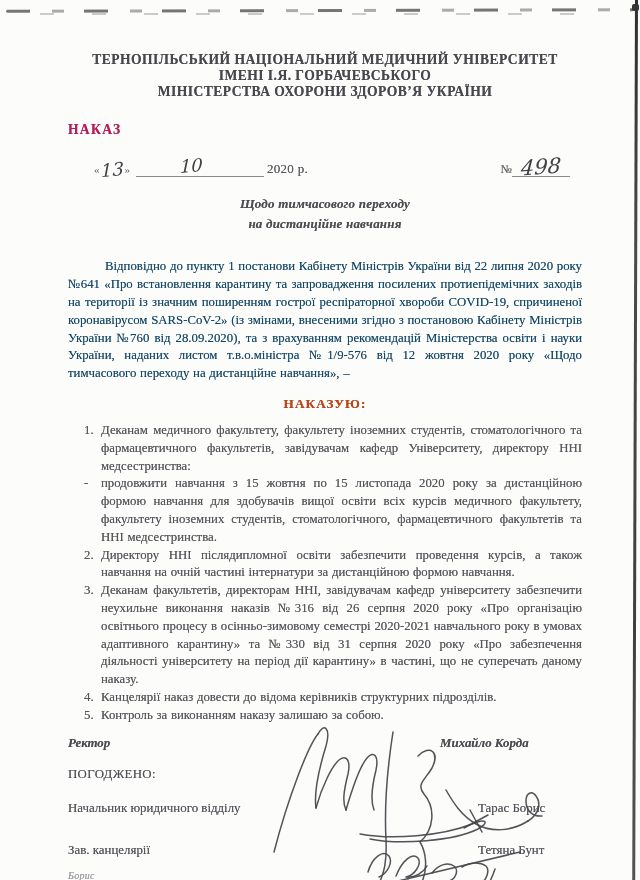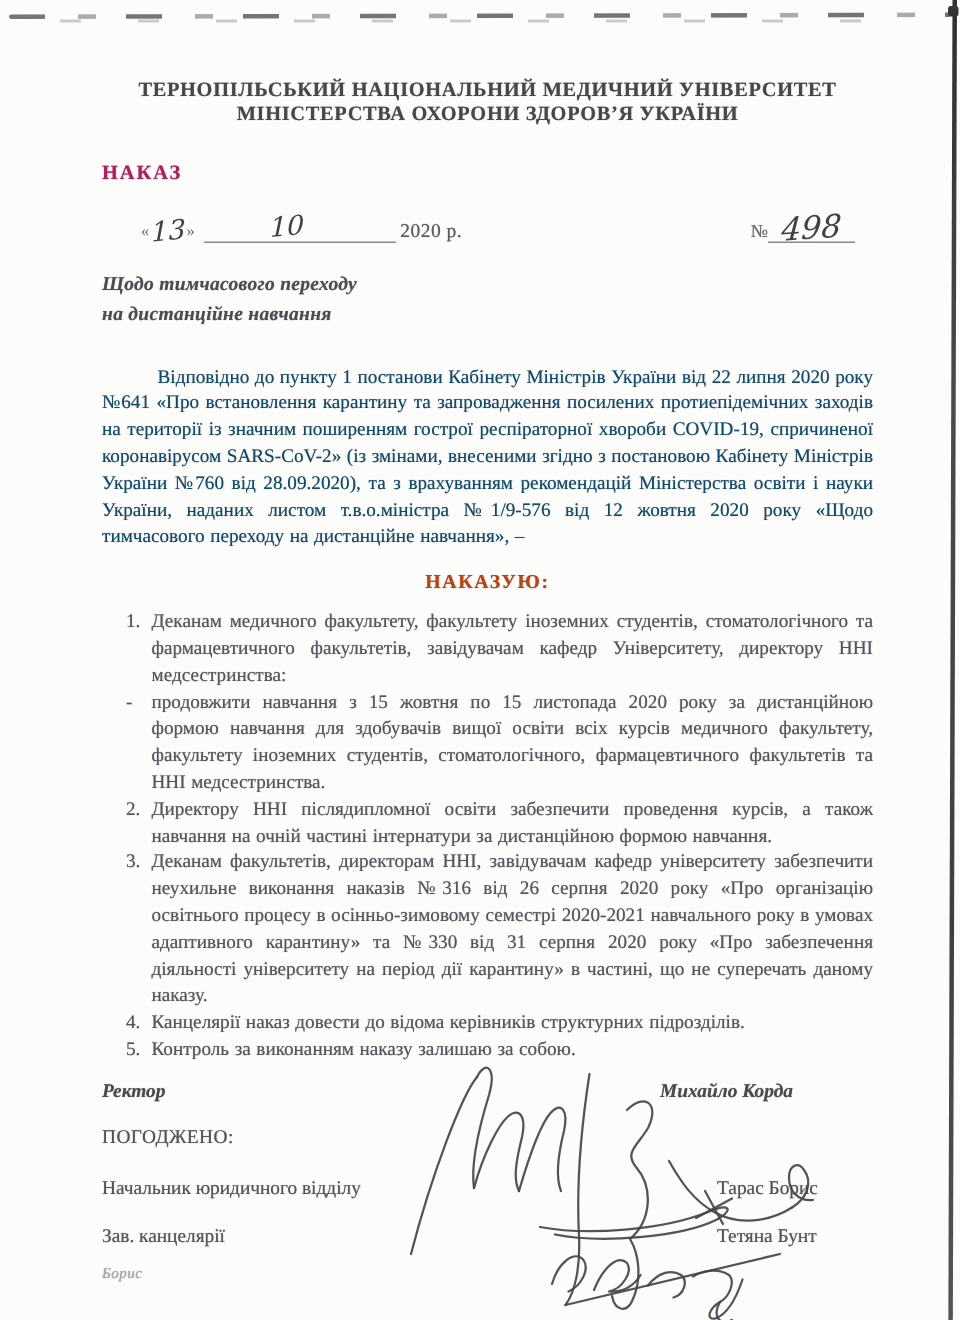--- a/index.html
+++ b/index.html
@@ -56,42 +56,42 @@
   .hw-month{ font-size:18px;transform:rotate(-5deg) skewX(-6deg);line-height:12px;}
   .short-rule{ width:16px;margin-right:3px;}
   .year{ letter-spacing:.3px;}
   .num-area{ display:flex;align-items:flex-end;margin-right:12px;}
   .num-label{ font-size:12px;color:#6a6a70;}
   .num-rule{ width:58px;text-align:center;}
   .hw-num{ font-size:21px;transform:rotate(-4deg) skewX(-8deg);line-height:14px;}
 
   
   .subject{ margin-top:17px;font-weight:bold;font-style:italic;font-size:13px;
-    line-height:20px;color:#4c4c52;letter-spacing:.2px;}
+    line-height:20px;color:#4c4c52;letter-spacing:.2px;text-align:center;}
 
   
   .preamble{ margin-top:24px;font-size:12.8px;line-height:17.8px;text-align:justify;
     text-indent:37px;color:#0c4a6e;word-spacing:.5px;}
 
   .resolution{ margin-top:13px;text-align:center;font-weight:bold;font-size:13.2px;
     letter-spacing:1.1px;color:#c2410c;}
 
   
   .order{ margin-top:10px;padding-left:16px;font-size:12.8px;color:#55555b;}
   .li{ display:flex;align-items:flex-start;line-height:17.8px;}
   .li-m{ width:17px;flex:0 0 17px;}
   .li-t{ flex:1;text-align:justify;word-spacing:.5px;}
 
   
   .sig-block{ margin-top:11px;position:relative;height:170px;font-size:12.9px;color:#53535a;}
   .sig-row{ position:relative;height:18px;}
   .sig-rector{ margin-top:6px;font-weight:bold;color:#4a4a50;font-style:italic;}
   .sig-agreed{ margin-top:13px;letter-spacing:.3px;}
   .sig-legal{ margin-top:16px;}
-  .sig-chancery{ margin-top:14px;}
+  .sig-chancery{ margin-top:24px;}
   .sig-name{ position:absolute;top:0;white-space:nowrap;}
   .name-rector{ left:372px;font-weight:bold;color:#4a4a50;}
   .name-legal{ left:410px;}
   .name-chancery{ left:410px;}
   .executor-note{ margin-top:9px;font-size:10px;font-style:italic;color:#a8a8ae;letter-spacing:.3px;}
 
   .sig-svg{ position:absolute;pointer-events:none;}
   .sig-svg path{ fill:none;stroke:#44444a;stroke-width:1.5;stroke-linecap:round;stroke-linejoin:round;opacity:.92;}
   .svg-rector{ left:188px;top:-16px;}
   .svg-borys{ left:280px;top:46px;}
@@ -102,20 +102,21 @@
 
 <div class="top-artifact"></div>
 <div class="top-artifact2"></div>
 <div class="edge-line"></div>
 <div class="edge-cap"></div>
 
 <div class="page">
 
   <div class="org-header scan-text">
     <div>ТЕРНОПІЛЬСЬКИЙ НАЦІОНАЛЬНИЙ МЕДИЧНИЙ УНІВЕРСИТЕТ</div>
+    <div>ІМЕНІ І.Я. ГОРБАЧЕВСЬКОГО</div>
     <div>МІНІСТЕРСТВА ОХОРОНИ ЗДОРОВ’Я УКРАЇНИ</div>
   </div>
 
   <div class="doc-title scan-text">НАКАЗ</div>
 
   <div class="date-row">
     <div class="date-left">
       <span class="quote">«</span>
         <span class="hw hw-day">13</span>
         <span class="quote">»</span>

